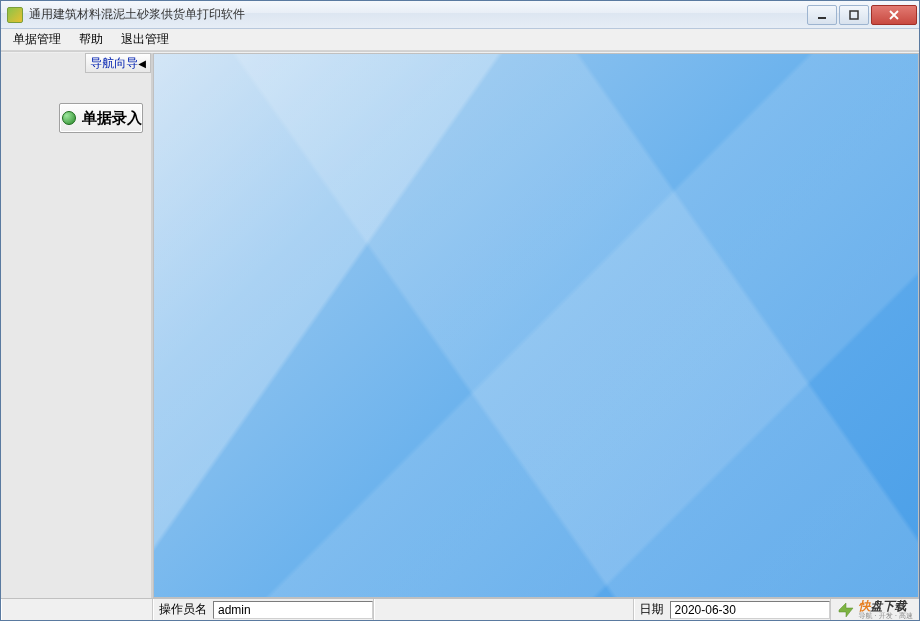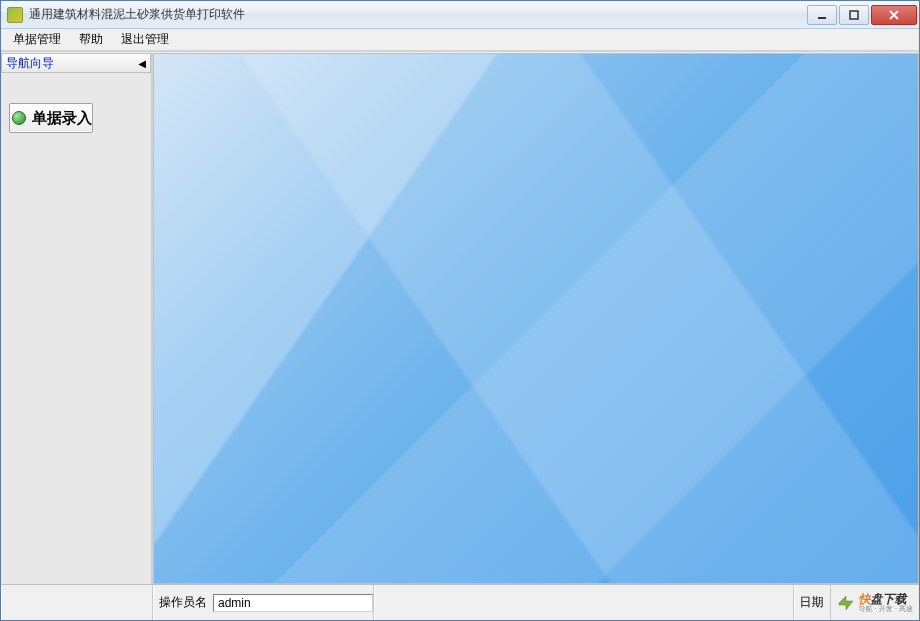--- a/index.html
+++ b/index.html
@@ -78,20 +78,21 @@
       display: flex;
       background: #e8e8e8;
       min-height: 0;
     }
     .sidebar {
       width: 152px;
       background: #e8e8e8;
       border-right: 2px inset #d0d0d0;
       display: flex;
       flex-direction: column;
+      align-items: flex-end;
     }
     .nav-header {
       height: 20px;
       background: linear-gradient(to bottom, #fefefe, #e8e8e8);
       border: 1px solid #c0c0c0;
       display: flex;
       align-items: center;
       padding: 0 4px;
       color: #0020b0;
       font-size: 12px;
@@ -146,21 +147,21 @@
     .content::before {
       content: "";
       position: absolute;
       inset: 0;
       background:
         linear-gradient(125deg, rgba(255,255,255,0.25) 0%, rgba(255,255,255,0.25) 30%, transparent 30.5%, transparent 100%),
         linear-gradient(55deg, transparent 0%, transparent 40%, rgba(255,255,255,0.15) 40.5%, rgba(255,255,255,0.15) 70%, transparent 70.5%),
         linear-gradient(135deg, transparent 50%, rgba(255,255,255,0.12) 50.5%, rgba(255,255,255,0.12) 75%, transparent 75.5%);
     }
     .statusbar {
-      height: 36px;
+      height: 22px;
       background: #f0f0f0;
       border-top: 1px solid #c0c0c0;
       display: flex;
       align-items: center;
       font-size: 12px;
     }
     .status-cell {
       display: flex;
       align-items: center;
       height: 100%;
@@ -253,20 +254,21 @@
 
   <div class="statusbar">
     <div class="status-cell status-spacer-left"></div>
     <div class="status-cell">
       <span class="status-label">操作员名</span>
       <span class="status-value">admin</span>
     </div>
     <div class="status-cell status-flex"></div>
     <div class="status-cell">
       <span class="status-label">日期</span>
+      <span class="status-value">2020-06-30</span>
     </div>
     <div class="watermark">
       <span class="wm-icon">
         <svg viewBox="0 0 18 18">
             <polygon points="2,9 9,2 9,7 16,7 9,16 9,11 2,11" fill="#7cb342" stroke="#5a8a2a" stroke-width="0.5"></polygon>
           </svg>
       </span>
       <span class="wm-text">
         <span class="wm-main"><span class="accent">快</span><span>盘下载</span></span>
         <span class="wm-sub">导航 · 开发 · 高速</span>

